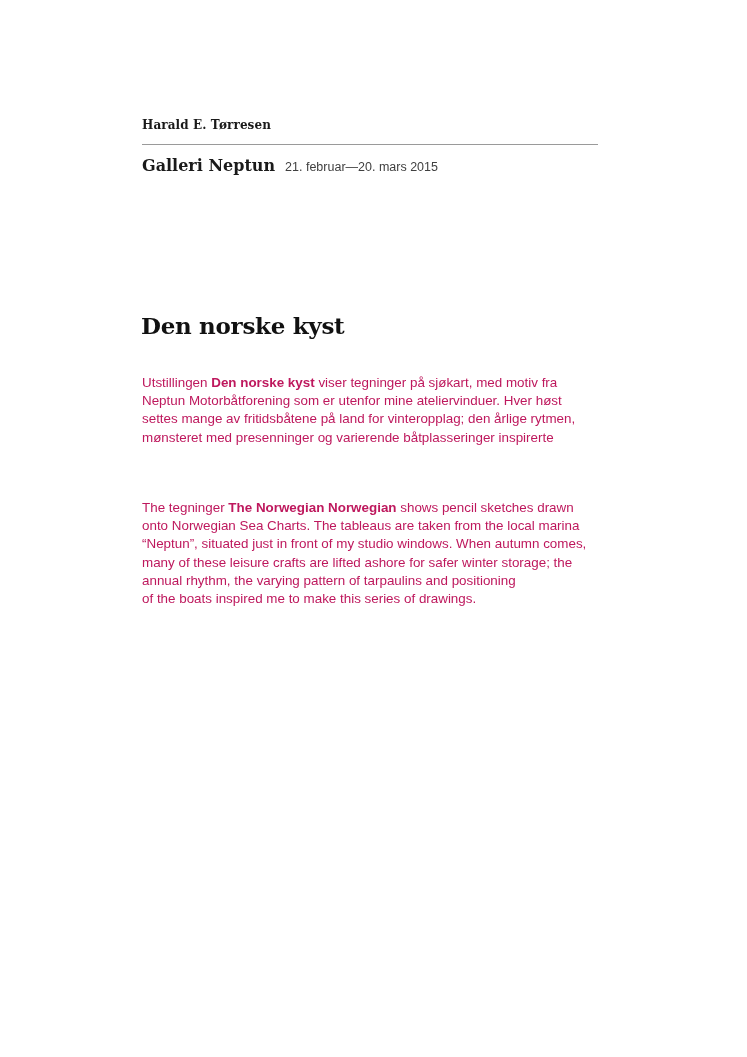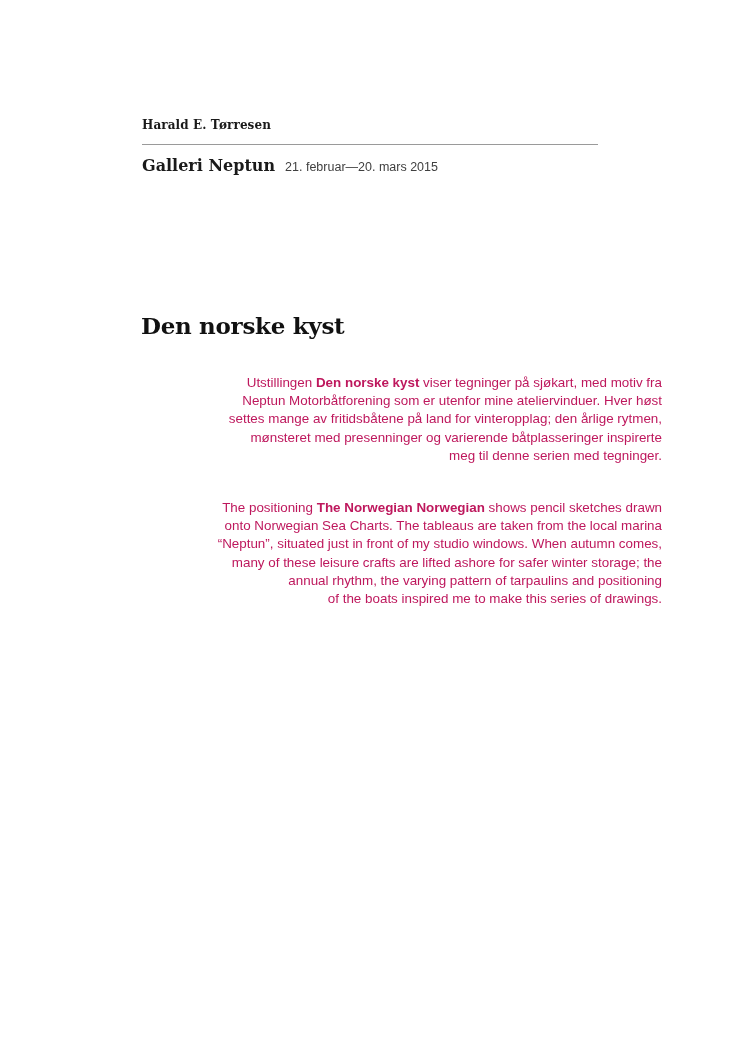--- a/index.html
+++ b/index.html
@@ -12,21 +12,20 @@
       height: 1057px;
       position: relative;
       overflow: hidden;
       color: #1a1a1a;
     }
     .page {
       position: absolute;
       left: 0; top: 0;
       width: 734px; height: 1057px;
       background: #ffffff;
-      text-align: right;
     }
     .author {
       position: absolute;
       left: 142px;
       top: 118px;
       font-family: "DejaVu Serif", serif;
       font-weight: bold;
       font-size: 12px;
       letter-spacing: 0.1px;
       color: #1a1a1a;
@@ -99,24 +98,23 @@
     <span class="dates">21. februar—20. mars 2015</span>
   </div>
 
   <h1 class="title">Den norske kyst</h1>
 
   <p class="para para-no">
     <span class="line"><span>Utstillingen </span><b>Den norske kyst</b><span> viser tegninger på sjøkart, med motiv fra</span></span>
     <span class="line">Neptun Motorbåtforening som er utenfor mine ateliervinduer. Hver høst</span>
     <span class="line">settes mange av fritidsbåtene på land for vinteropplag; den årlige rytmen,</span>
     <span class="line">mønsteret med presenninger og varierende båtplasseringer inspirerte</span>
-    <span class="line">meg til denne serien med tegninger.</span>
   </p>
 
   <p class="para para-en">
-    <span class="line"><span>The positioning </span><b>The Norwegian Norwegian</b><span> shows pencil sketches drawn</span></span>
+    <span class="line"><span>The tegninger </span><b>The Norwegian Norwegian</b><span> shows pencil sketches drawn</span></span>
     <span class="line">onto Norwegian Sea Charts. The tableaus are taken from the local marina</span>
     <span class="line">“Neptun”, situated just in front of my studio windows. When autumn comes,</span>
     <span class="line">many of these leisure crafts are lifted ashore for safer winter storage; the</span>
     <span class="line">annual rhythm, the varying pattern of tarpaulins and positioning</span>
     <span class="line">of the boats inspired me to make this series of drawings.</span>
   </p>
 </div>
 
 </body></html>

